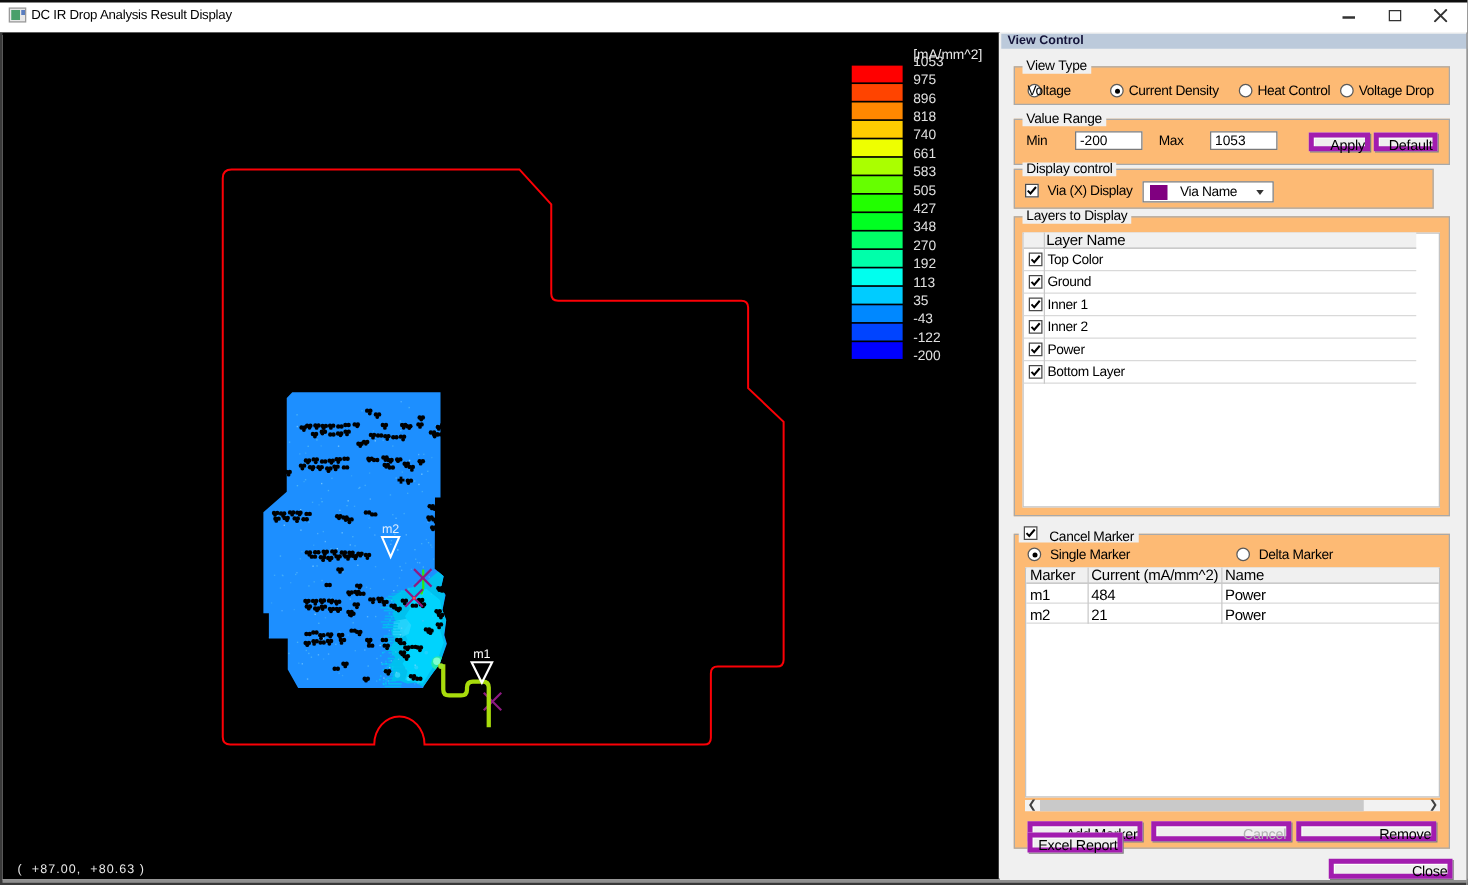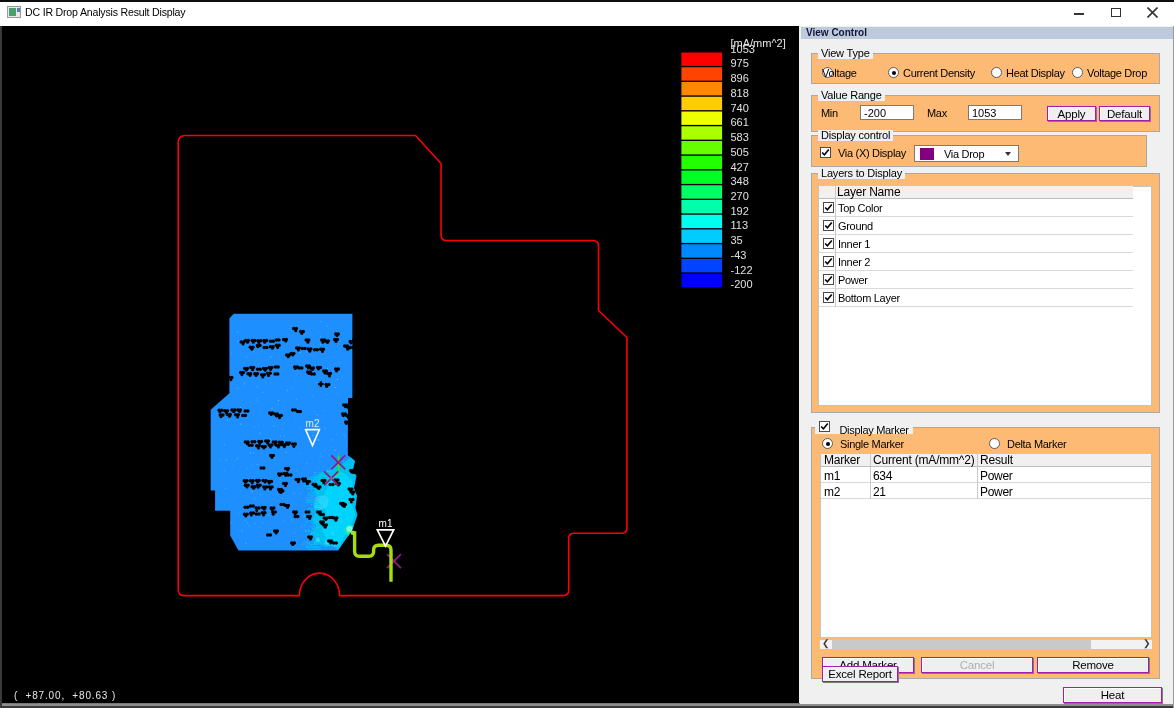--- a/index.html
+++ b/index.html
@@ -11,22 +11,22 @@
 .vch{left:801px;top:27px;width:373px;height:12px;background:#bccadb;font-size:10px;
  font-weight:700;color:#14143a;line-height:12px;padding-left:5px;letter-spacing:0}
 .grp{border:1px solid #a9a9a9;background:#fdba74}
 .glb{position:absolute;top:-6px;left:6px;background:#f0f0f0;padding:0 3px;font-size:11px;
  line-height:11px;color:#000;white-space:nowrap;letter-spacing:-0.2px}
 .lab{font-size:11px;letter-spacing:-0.3px;color:#000;white-space:nowrap}
 .rad{width:11px;height:11px;border-radius:50%;border:1px solid #5a5a5a;background:#fff}
 .rdot{position:absolute;left:2.5px;top:2.5px;width:4px;height:4px;border-radius:50%;background:#000}
 .chk{display:inline-block;width:11px;height:11px;border:1px solid #4a4a4a;background:#fff;vertical-align:top}
 .inp{background:#fff;border:1px solid #7a7a7a;font-size:11px;color:#000;padding:1.5px 0 0 3px;line-height:11px}
-.btn{background:#efefef;border:1px solid #a21caf;box-shadow:inset 1px 1px 0 #fdfdfd,1px 1px 0 #7e7e7e;
- font-size:11.5px;letter-spacing:-0.2px;color:#000;text-align:center}
+.btn{background:#efefef;border:4px solid #a21caf;box-shadow:inset 1px 1px 0 #fdfdfd,1px 1px 0 #7e7e7e;
+ font-size:11.5px;letter-spacing:-0.2px;color:#000;text-align:right}
 .tblw{background:#fff;border:1px solid #c3c3c3}
 .thead{background:#f0f0f0;border-bottom:1px solid #bdbdbd;font-size:12px;letter-spacing:-0.2px;color:#000}
 .rline{border-bottom:1px solid #d9d9d9}
 .vline{background:#c9c9c9;width:1px}
 </style></head><body>
 <svg style="position:absolute;left:0;top:0" width="800" height="708" viewBox="0 0 800 708" font-family="'Liberation Sans',sans-serif">
     <rect x="2" y="26" width="798" height="677.5" fill="#000"></rect>
     <defs>
       <clipPath id="bc">
         <path d="M229.4,318.3 L233.8,313.8 L352.4,313.8 L352.4,398 L348,398 L347.8,455 L355,461 L352.9,470 L356.5,476 L354,488 L357,496 L355.5,508 L357.5,515 L351.8,531 L344.5,541 L338.6,549.5 L338.6,550.4 L238.5,550.4 L230.2,535.5 L230.2,510.8 L215.1,510.8 L215.1,490.6 L210.7,490.6 L210.7,409.8 L229.4,393.3 Z"></path>
@@ -866,21 +866,21 @@
 <div class="abs grp" style="left:811px;top:53px;width:349px;height:31px">
  <div class="glb">View Type</div>
   </div>
 <div class="abs rad" style="left:822px;top:67px"></div>
 <div class="abs lab" style="left:822px;top:67px">Voltage</div>
 <div class="abs rad" style="left:888px;top:67px">
     <div class="rdot"></div>
   </div>
 <div class="abs lab" style="left:903px;top:67px">Current Density</div>
 <div class="abs rad" style="left:991px;top:67px"></div>
-<div class="abs lab" style="left:1006px;top:67px">Heat Display</div>
+<div class="abs lab" style="left:1006px;top:67px">Heat Control</div>
 <div class="abs rad" style="left:1072px;top:67px"></div>
 <div class="abs lab" style="left:1087px;top:67px">Voltage Drop</div>
 
 <div class="abs grp" style="left:811px;top:95px;width:349px;height:37px">
  <div class="glb">Value Range</div>
   </div>
 <div class="abs lab" style="left:821px;top:107px">Min</div>
 <div class="abs inp" style="left:860px;top:105px;width:54px;height:15px">-200</div>
 <div class="abs lab" style="left:927px;top:107px">Max</div>
 <div class="abs inp" style="left:968px;top:105px;width:54px;height:15px">1053</div>
@@ -891,21 +891,21 @@
  <div class="glb">Display control</div>
   </div>
 <div class="abs chk" style="left:820px;top:147px">
     <svg style="display:block" width="9" height="9" viewBox="0 0 9 9">
       <polyline points="1.2,4.5 3.4,6.8 7.8,1.6" fill="none" stroke="#000" stroke-width="1.6"></polyline>
     </svg>
   </div>
 <div class="abs lab" style="left:838px;top:147px">Via (X) Display</div>
 <div class="abs" style="left:914px;top:145px;width:105px;height:17px;background:#fff;border:1px solid #7a7a7a"></div>
 <div class="abs" style="left:920px;top:147.5px;width:14px;height:12.5px;background:#800080"></div>
-<div class="abs lab" style="left:944px;top:148px">Via Drop</div>
+<div class="abs lab" style="left:944px;top:148px">Via Name</div>
 <div class="abs" style="left:1005px;top:152px;width:0;height:0;border-left:3.5px solid transparent;border-right:3.5px solid transparent;border-top:4px solid #333"></div>
 
 <div class="abs grp" style="left:811px;top:173px;width:349px;height:240px">
  <div class="glb">Layers to Display</div>
   </div>
 <div class="abs tblw" style="left:818px;top:186px;width:334px;height:220px"></div>
 <div class="abs thead" style="left:819px;top:186px;width:314px;height:12.5px;line-height:12px">
  <span style="position:absolute;left:18px">Layer Name</span>
   </div>
 <div class="abs rline" style="left:819px;top:198.5px;width:314px;height:18px">
@@ -956,36 +956,36 @@
     </span>
     <span class="abs lab" style="left:19px;top:3px">Bottom Layer</span>
   </div>
 <div class="abs vline" style="left:835px;top:186px;height:121px"></div>
 
 <div class="abs grp" style="left:811px;top:427px;width:349px;height:252px"></div>
 <div class="abs" style="left:815px;top:420px;background:#f0f0f0;padding:0 4px;height:14px">
  <span class="chk" style="display:inline-block;vertical-align:top;margin-top:1px"><svg style="display:block" width="9" height="9" viewBox="0 0 9 9">
         <polyline points="1.2,4.5 3.4,6.8 7.8,1.6" fill="none" stroke="#000" stroke-width="1.6"></polyline>
       </svg></span>
- <span class="lab" style="margin-left:5px">Display Marker</span></div>
+ <span class="lab" style="margin-left:5px">Cancel Marker</span></div>
 <div class="abs rad" style="left:822px;top:438px">
     <div class="rdot"></div>
   </div>
 <div class="abs lab" style="left:840px;top:438px">Single Marker</div>
 <div class="abs rad" style="left:989px;top:438px"></div>
 <div class="abs lab" style="left:1007px;top:438px">Delta Marker</div>
 <div class="abs tblw" style="left:820px;top:454px;width:332px;height:184px"></div>
 <div class="abs thead" style="left:821px;top:454px;width:330px;height:12.5px;line-height:12px">
  <span style="position:absolute;left:3px">Marker</span>
  <span style="position:absolute;left:52px">Current (mA/mm^2)</span>
- <span style="position:absolute;left:159px">Result</span>
+ <span style="position:absolute;left:159px">Name</span>
   </div>
 <div class="abs lab rline" style="left:821px;top:467px;width:330px;height:15.8px;font-size:12px">
  <span style="position:absolute;left:3px;top:2px">m1</span>
- <span style="position:absolute;left:52px;top:2px">634</span>
+ <span style="position:absolute;left:52px;top:2px">484</span>
  <span style="position:absolute;left:159px;top:2px">Power</span>
   </div>
 <div class="abs lab rline" style="left:821px;top:482.8px;width:330px;height:15.8px;font-size:12px">
  <span style="position:absolute;left:3px;top:2px">m2</span>
  <span style="position:absolute;left:52px;top:2px">21</span>
  <span style="position:absolute;left:159px;top:2px">Power</span>
   </div>
 <div class="abs vline" style="left:869.5px;top:454px;height:45px"></div>
 <div class="abs vline" style="left:976.5px;top:454px;height:45px"></div>
 
@@ -993,18 +993,18 @@
  <div class="abs" style="left:12px;top:0;width:259px;height:9px;background:#c9c9c9"></div>
  <div class="abs" style="left:2px;top:-2px;font-size:9px;color:#404040">❮</div>
  <div class="abs" style="left:323px;top:-2px;font-size:9px;color:#404040">❯</div>
 </div>
 
 <div class="abs btn" style="left:822px;top:656.5px;width:92px;height:16px;line-height:15px">Add Marker</div>
 <div class="abs btn" style="left:921px;top:656.5px;width:112px;height:16px;line-height:15px;color:#b0b0b0">Cancel</div>
 <div class="abs btn" style="left:1037px;top:656.5px;width:112px;height:16px;line-height:15px">Remove</div>
 
 <div class="abs btn" style="left:822px;top:666px;width:76px;height:16px;line-height:15px">Excel Report</div>
-<div class="abs btn" style="left:1063px;top:686.5px;width:99px;height:16px;line-height:15px">Heat</div>
+<div class="abs btn" style="left:1063px;top:686.5px;width:99px;height:16px;line-height:15px">Close</div>
 
 <div class="abs" style="left:0;top:703.5px;width:1174px;height:2px;background:#8f8f8f"></div>
 <div class="abs" style="left:0;top:705.5px;width:1174px;height:2.5px;background:#3a3a3a"></div>
 <div class="abs" style="left:0;top:26px;width:2px;height:682px;background:#3a3a3a"></div>
 <div class="abs" style="left:1173px;top:26px;width:1px;height:682px;background:#9a9a9a"></div>
 
 </body></html>

